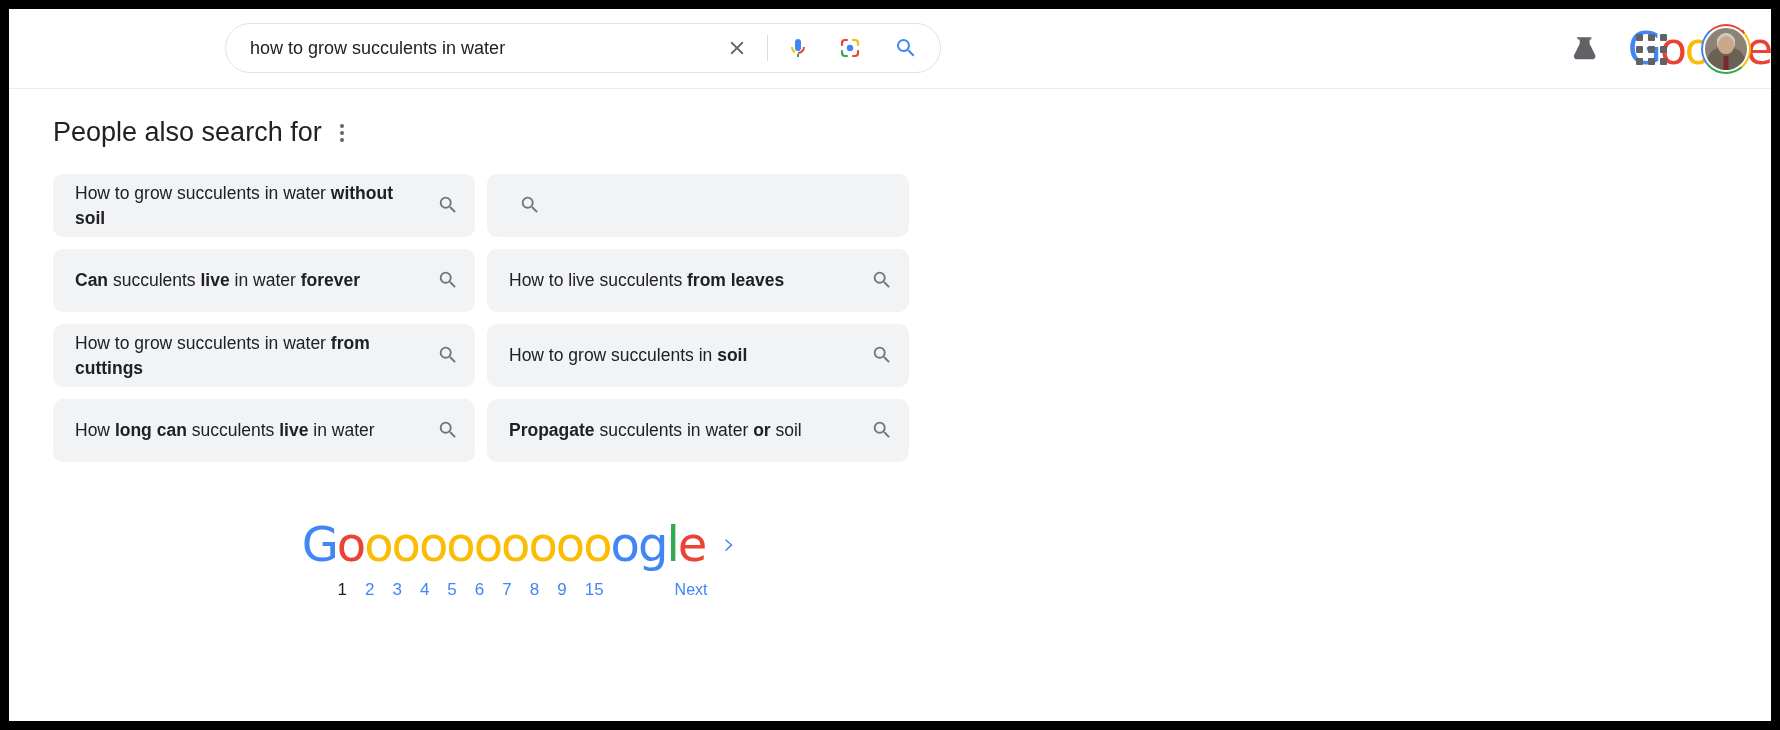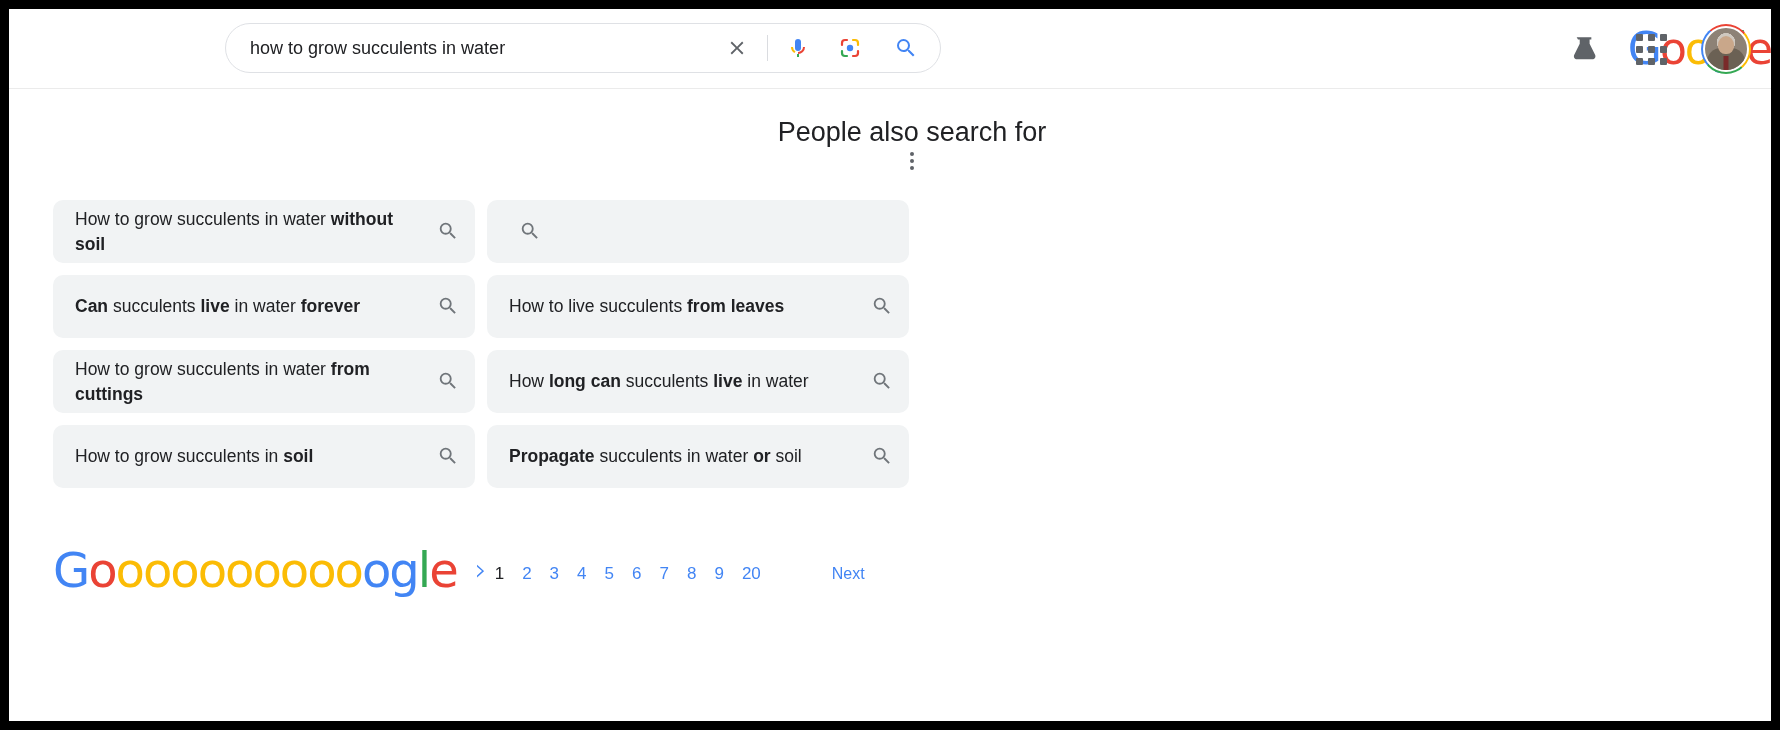--- a/index.html
+++ b/index.html
@@ -76,38 +76,38 @@
     width: 38px; height: 22px; border-radius: 14px 14px 0 0;
     background: #6b6154;
   }
   .av-tie {
     position:absolute; left:50%; bottom:0; transform:translateX(-50%);
     width: 5px; height: 14px; background: #7a2a2a;
   }
 
   
   .content { padding: 28px 0 0 44px; }
-  .section-head { display: flex; align-items: center; gap: 0; margin-bottom: 26px; flex-direction: column; }
+  .section-head { display: flex; align-items: center; gap: 14px; margin-bottom: 26px; }
   .section-title { font-size: 27px; color: #202124; font-weight: 400; }
   .kebab { display: flex; flex-direction: column; gap: 3px; cursor: pointer; padding: 4px; }
   .kebab i { width: 4px; height: 4px; border-radius: 50%; background: #5f6368; display:block; }
 
   .chips { display: grid; grid-template-columns: 422px 422px; column-gap: 20px; row-gap: 14px; gap: 12px; }
   .chip {
     background: #f1f3f4; border-radius: 10px;
     height: 63px; padding: 0 14px 0 22px;
     display: flex; align-items: center; justify-content: space-between;
     cursor: pointer;
   }
   .chip-text { font-size: 17.5px; line-height: 25px; color: #202124; font-weight: 400; }
   .chip-text b { font-weight: 700; }
   .chip-mag { width: 24px; height: 24px; flex: 0 0 24px; margin-left: 10px; }
 
   
-  .pagination { margin-top: 58px; display: flex; flex-direction: row; align-items: center; width: 930px; }
+  .pagination { margin-top: 58px; display: flex; flex-direction: column; align-items: center; width: 930px; }
   .goog-logo {
     font-family: "DejaVu Sans", sans-serif;
     font-size: 48px; letter-spacing: -1px; line-height: 1;
     display: flex; align-items: center; user-select: none;
   }
   .goog-logo .o-mid { letter-spacing: -2px; }
   .next-chev { color: #4285F4; font-size: 30px; margin-left: 18px; font-weight: 300; }
   .pages { margin-top: 8px; display: flex; align-items: center; gap: 0; }
   .page-num {
     color: #4285F4; font-size: 17px; text-decoration: none; cursor: pointer;
@@ -219,27 +219,27 @@
               <path fill="#70757a" d="M15.5 14h-.79l-.28-.27A6.47 6.47 0 0 0 16 9.5 6.5 6.5 0 1 0 9.5 16c1.61 0 3.09-.59 4.23-1.57l.27.28v.79l5 4.99L20.49 19zm-6 0A4.5 4.5 0 1 1 14 9.5 4.5 4.5 0 0 1 9.5 14"></path>
             </svg></div>
         </div>
         <div class="chip">
           <div class="chip-text"><span>How to grow succulents in water </span><b>from cuttings</b></div>
           <div class="chip-mag"><svg width="22" height="22" viewBox="0 0 24 24">
               <path fill="#70757a" d="M15.5 14h-.79l-.28-.27A6.47 6.47 0 0 0 16 9.5 6.5 6.5 0 1 0 9.5 16c1.61 0 3.09-.59 4.23-1.57l.27.28v.79l5 4.99L20.49 19zm-6 0A4.5 4.5 0 1 1 14 9.5 4.5 4.5 0 0 1 9.5 14"></path>
             </svg></div>
         </div>
         <div class="chip">
+          <div class="chip-text"><span>How to grow succulents in </span><b>soil</b></div>
+          <div class="chip-mag"><svg width="22" height="22" viewBox="0 0 24 24">
+              <path fill="#70757a" d="M15.5 14h-.79l-.28-.27A6.47 6.47 0 0 0 16 9.5 6.5 6.5 0 1 0 9.5 16c1.61 0 3.09-.59 4.23-1.57l.27.28v.79l5 4.99L20.49 19zm-6 0A4.5 4.5 0 1 1 14 9.5 4.5 4.5 0 0 1 9.5 14"></path>
+            </svg></div>
+        </div>
+        <div class="chip">
           <div class="chip-text"><span>How </span><b>long can</b><span> succulents </span><b>live</b><span> in water</span></div>
-          <div class="chip-mag"><svg width="22" height="22" viewBox="0 0 24 24">
-              <path fill="#70757a" d="M15.5 14h-.79l-.28-.27A6.47 6.47 0 0 0 16 9.5 6.5 6.5 0 1 0 9.5 16c1.61 0 3.09-.59 4.23-1.57l.27.28v.79l5 4.99L20.49 19zm-6 0A4.5 4.5 0 1 1 14 9.5 4.5 4.5 0 0 1 9.5 14"></path>
-            </svg></div>
-        </div>
-        <div class="chip">
-          <div class="chip-text"><span>How to grow succulents in </span><b>soil</b></div>
           <div class="chip-mag"><svg width="22" height="22" viewBox="0 0 24 24">
               <path fill="#70757a" d="M15.5 14h-.79l-.28-.27A6.47 6.47 0 0 0 16 9.5 6.5 6.5 0 1 0 9.5 16c1.61 0 3.09-.59 4.23-1.57l.27.28v.79l5 4.99L20.49 19zm-6 0A4.5 4.5 0 1 1 14 9.5 4.5 4.5 0 0 1 9.5 14"></path>
             </svg></div>
         </div>
         <div class="chip">
           <div class="chip-text"><b>Propagate</b><span> succulents in water </span><b>or</b><span> soil</span></div>
           <div class="chip-mag"><svg width="22" height="22" viewBox="0 0 24 24">
               <path fill="#70757a" d="M15.5 14h-.79l-.28-.27A6.47 6.47 0 0 0 16 9.5 6.5 6.5 0 1 0 9.5 16c1.61 0 3.09-.59 4.23-1.57l.27.28v.79l5 4.99L20.49 19zm-6 0A4.5 4.5 0 1 1 14 9.5 4.5 4.5 0 0 1 9.5 14"></path>
             </svg></div>
         </div>
@@ -253,19 +253,19 @@
       <div class="pages">
           <span class="page-num current">1</span>
           <span class="page-num">2</span>
           <span class="page-num">3</span>
           <span class="page-num">4</span>
           <span class="page-num">5</span>
           <span class="page-num">6</span>
           <span class="page-num">7</span>
           <span class="page-num">8</span>
           <span class="page-num">9</span>
-          <span class="page-num">20</span>
+          <span class="page-num">15</span>
           <span class="next-link">Next</span>
         </div>
     </div>
 
   </div>
 </div>
 
 </body></html>

